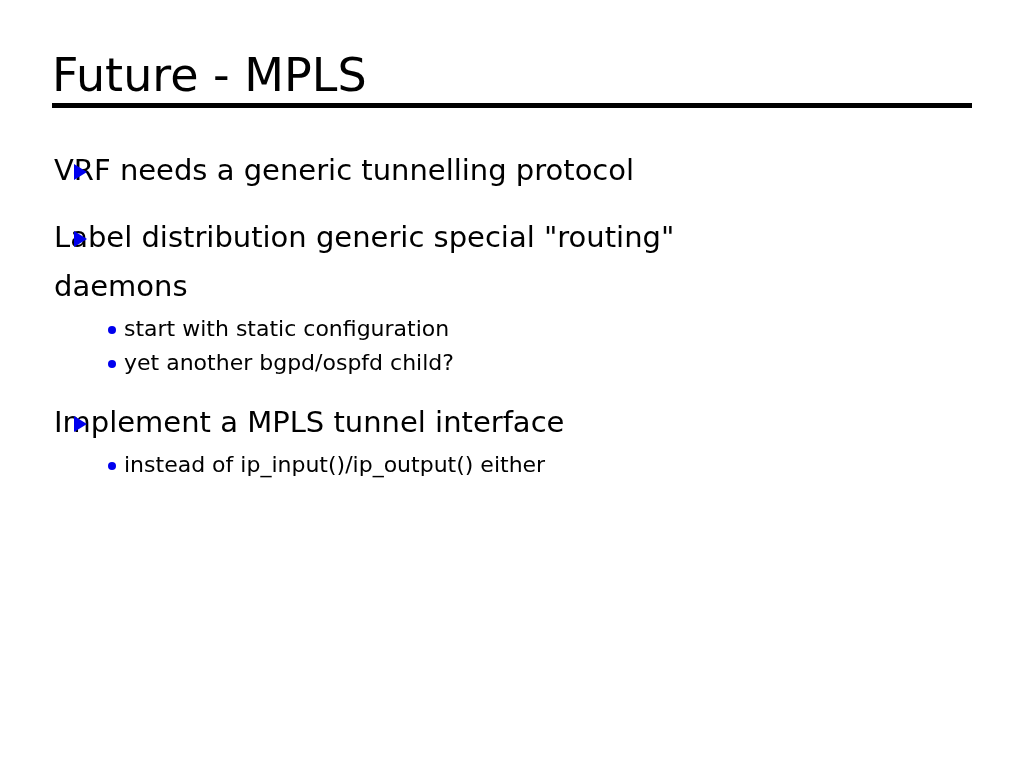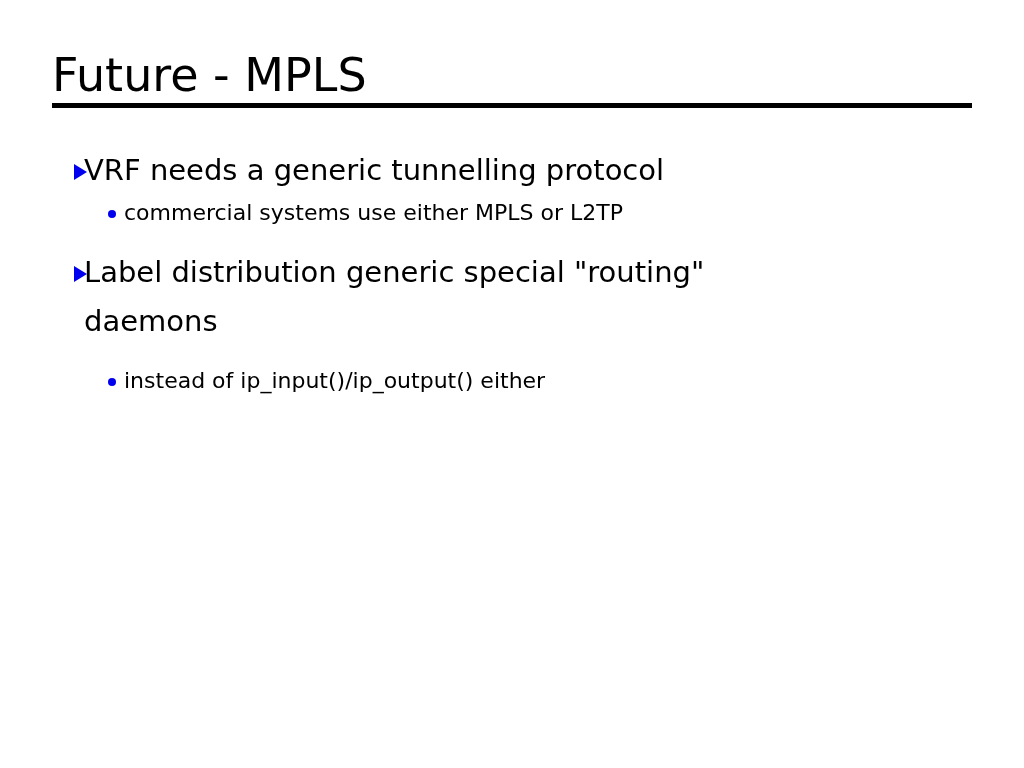--- a/index.html
+++ b/index.html
@@ -59,21 +59,21 @@
     margin: 0;
     padding: 0;
   }
   .group + .group {
     margin-top: 18px;
   }
 
   
   .l1 {
     position: relative;
-    padding-left: 84px;
+    padding-left: 54px;
     padding-right: 40px;
     font-size: 29px;
     line-height: 49px;
     color: #000000;
   }
   .l1-marker {
     position: absolute;
     left: 74px;
     top: 18px;
     width: 0;
@@ -123,37 +123,45 @@
   </div>
   <div class="title-rule"></div>
 
   <div class="body-block">
 
     <div class="group">
       <div class="l1">
         <span class="l1-marker"></span>
         <span class="l1-text">VRF needs a generic tunnelling protocol</span>
       </div>
-      <div class="sub-list">
-        <div class="l2">
-          <span class="l2-marker"></span>
-          <span class="l2-text">commercial systems use either MPLS or L2TP</span>
-        </div>
-      </div>
     </div>
 
 
     <div class="group">
       <div class="l1">
         <span class="l1-marker"></span>
         <span class="l1-text">Label distribution generic special "routing" daemons</span>
       </div>
+      <div class="sub-list">
+        <div class="l2">
+          <span class="l2-marker"></span>
+          <span class="l2-text">start with static configuration</span>
+        </div>
+        <div class="l2">
+          <span class="l2-marker"></span>
+          <span class="l2-text">yet another bgpd/ospfd child?</span>
+        </div>
+      </div>
     </div>
 
     <div class="group">
+      <div class="l1">
+        <span class="l1-marker"></span>
+        <span class="l1-text">Implement a MPLS tunnel interface</span>
+      </div>
       <div class="sub-list">
         <div class="l2">
           <span class="l2-marker"></span>
           <span class="l2-text">instead of ip_input()/ip_output() either</span>
         </div>
       </div>
     </div>
 
   </div>
 </div>

